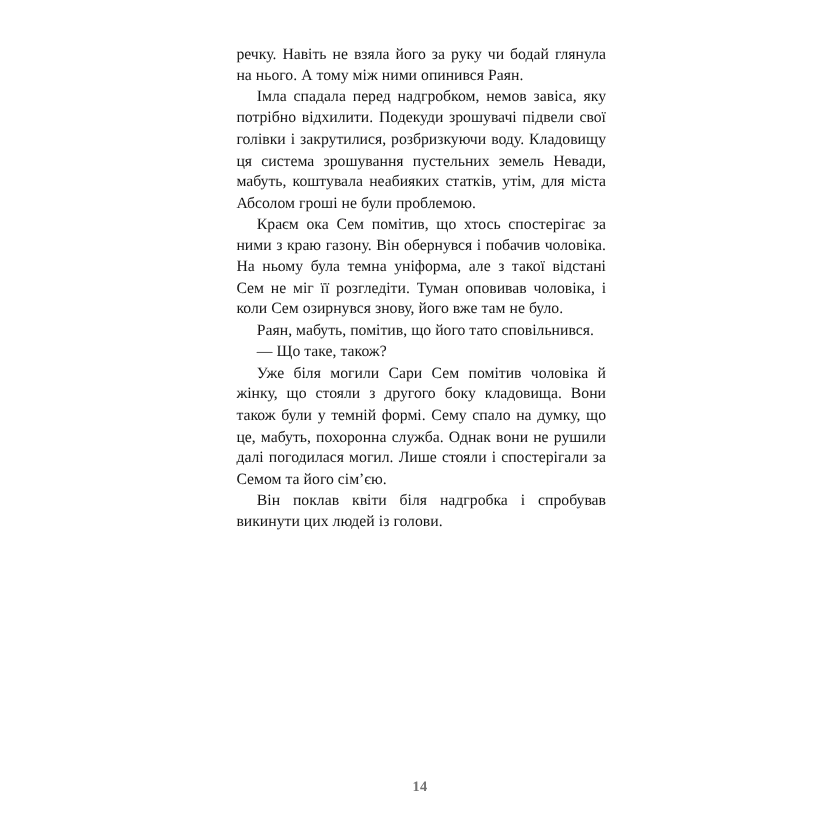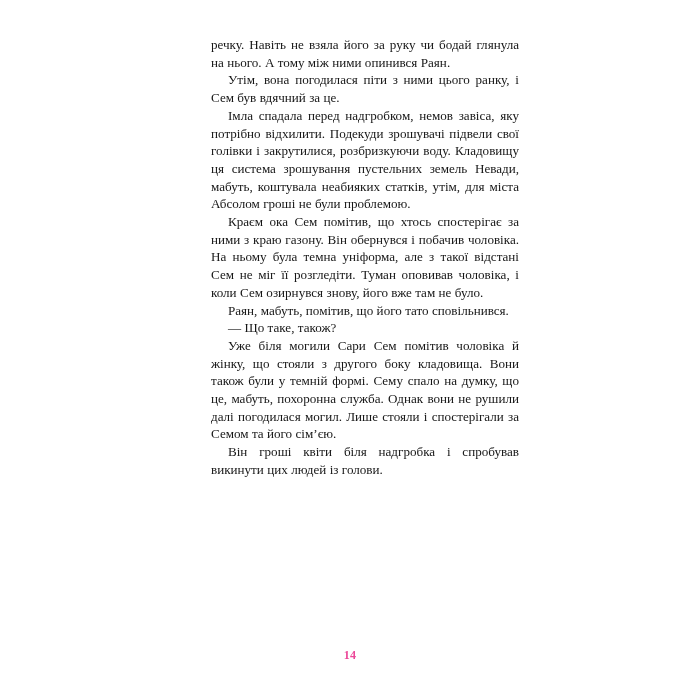--- a/index.html
+++ b/index.html
@@ -18,21 +18,21 @@
   .page {
     position: relative;
     width: 700px;
     height: 700px;
     background: #ffffff;
     box-sizing: border-box;
   }
 
   .text-column {
     position: absolute;
-    left: 211px;
+    left: 197px;
     top: 36px;
     width: 308px;
   }
 
   .para {
     margin: 0;
     font-size: 13.1px;
     line-height: 17.7px;
     text-align: justify;
     text-justify: inter-word;
@@ -55,36 +55,35 @@
   }
 
   .page-number {
     position: absolute;
     left: 0;
     top: 648px;
     width: 700px;
     text-align: center;
     font-size: 12px;
     font-weight: bold;
-    color: #ec4899;
+    color: #737373;
     font-family: "Liberation Serif", "DejaVu Serif", serif;
     letter-spacing: 0.2px;
   }
 </style>
 </head>
 <body>
 
 <div class="page">
 
   <div class="text-column">
     <p class="para cont">речку. Навіть не взяла його за руку чи бодай глянула на нього. А тому між ними опинився Раян.</p>
-    <p class="para indent">Утім, вона погодилася піти з ними цього ранку, і Сем був вдячний за це.</p>
     <p class="para indent">Імла спадала перед надгробком, немов завіса, яку потрібно відхилити. Подекуди зрошувачі підвели свої голівки і закрутилися, розбризкуючи воду. Кладовищу ця система зрошування пустельних земель Невади, мабуть, коштувала неабияких статків, утім, для міста Абсолом гроші не були проблемою.</p>
     <p class="para indent">Краєм ока Сем помітив, що хтось спостерігає за ними з краю газону. Він обернувся і побачив чоловіка. На ньому була темна уніформа, але з такої відстані Сем не міг її розгледіти. Туман оповивав чоловіка, і коли Сем озирнувся знову, його вже там не було.</p>
     <p class="para indent">Раян, мабуть, помітив, що його тато сповільнився.</p>
     <p class="para dialogue">— Що таке, також?</p>
     <p class="para indent">Уже біля могили Сари Сем помітив чоловіка й жінку, що стояли з другого боку кладовища. Вони також були у темній формі. Сему спало на думку, що це, мабуть, похоронна служба. Однак вони не рушили далі погодилася могил. Лише стояли і спостерігали за Семом та його сім’єю.</p>
-    <p class="para indent">Він гроші квіти біля надгробка і спробував викинути цих людей із голови.</p>
+    <p class="para indent">Він поклав квіти біля надгробка і спробував викинути цих людей із голови.</p>
   </div>
 
   <div class="page-number">14</div>
 
 </div>
 
 </body></html>

